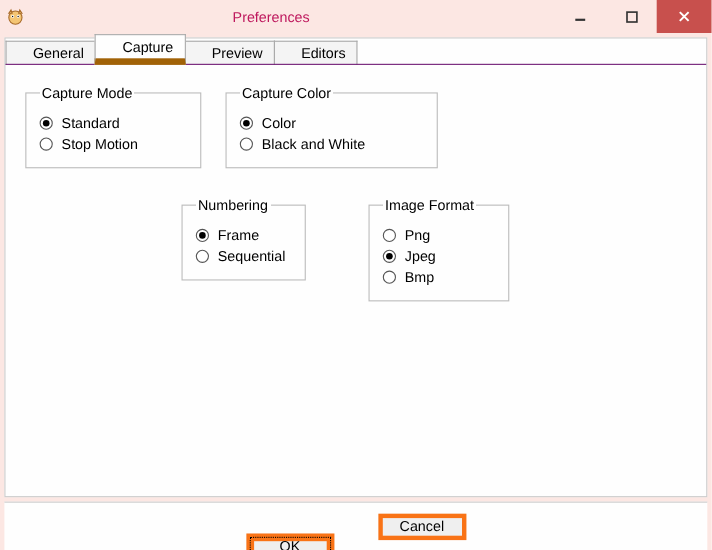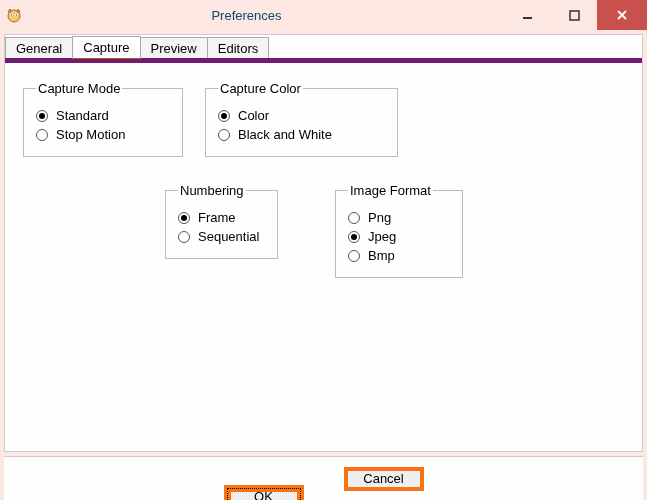--- a/index.html
+++ b/index.html
@@ -20,21 +20,21 @@
     background: #fce7e3;
   }
   .app-icon {
     width: 16px; height:16px;
     margin: 0 6px;
   }
   .title {
     flex: 1;
     text-align: center;
     font-size: 13px;
-    color: #0c4a6e;
+    color: #be185d;
     padding-right: 40px;
   }
   .win-controls { display:flex; height:100%; }
   .win-btn {
     width: 46px;
     display:flex;
     align-items:center;
     justify-content:center;
     font-size: 14px;
     color:#333;
@@ -53,37 +53,37 @@
     height: 418px;
     position: relative;
   }
   .tabs {
     display:flex;
     align-items:flex-end;
     height:24px;
     margin-top:-1px;
   }
   .tab {
-    padding: 3px 10px 3px 10px;
+    padding: 3px 10px 3px 24px;
     font-size:13px;
     border:1px solid #aaa;
     border-bottom:none;
     background:#f4f4f4;
     margin-right:-1px;
     position:relative;
     top:1px;
   }
   .tab.active {
     background:#fefefe;
-    border-bottom:1px solid #a16207;
+    border-bottom:6px solid #a16207;
     z-index:2;
     text-align:center;
   }
   .tab-area {
-    border-top:5px solid #701a75;
+    border-top:1px solid #701a75;
     padding: 18px 20px;
     position:relative;
     height: calc(100% - 24px);
   }
 
   fieldset.group {
     border:1px solid #bbb;
     margin:0;
     padding: 8px 12px 10px 12px;
     position:absolute;

